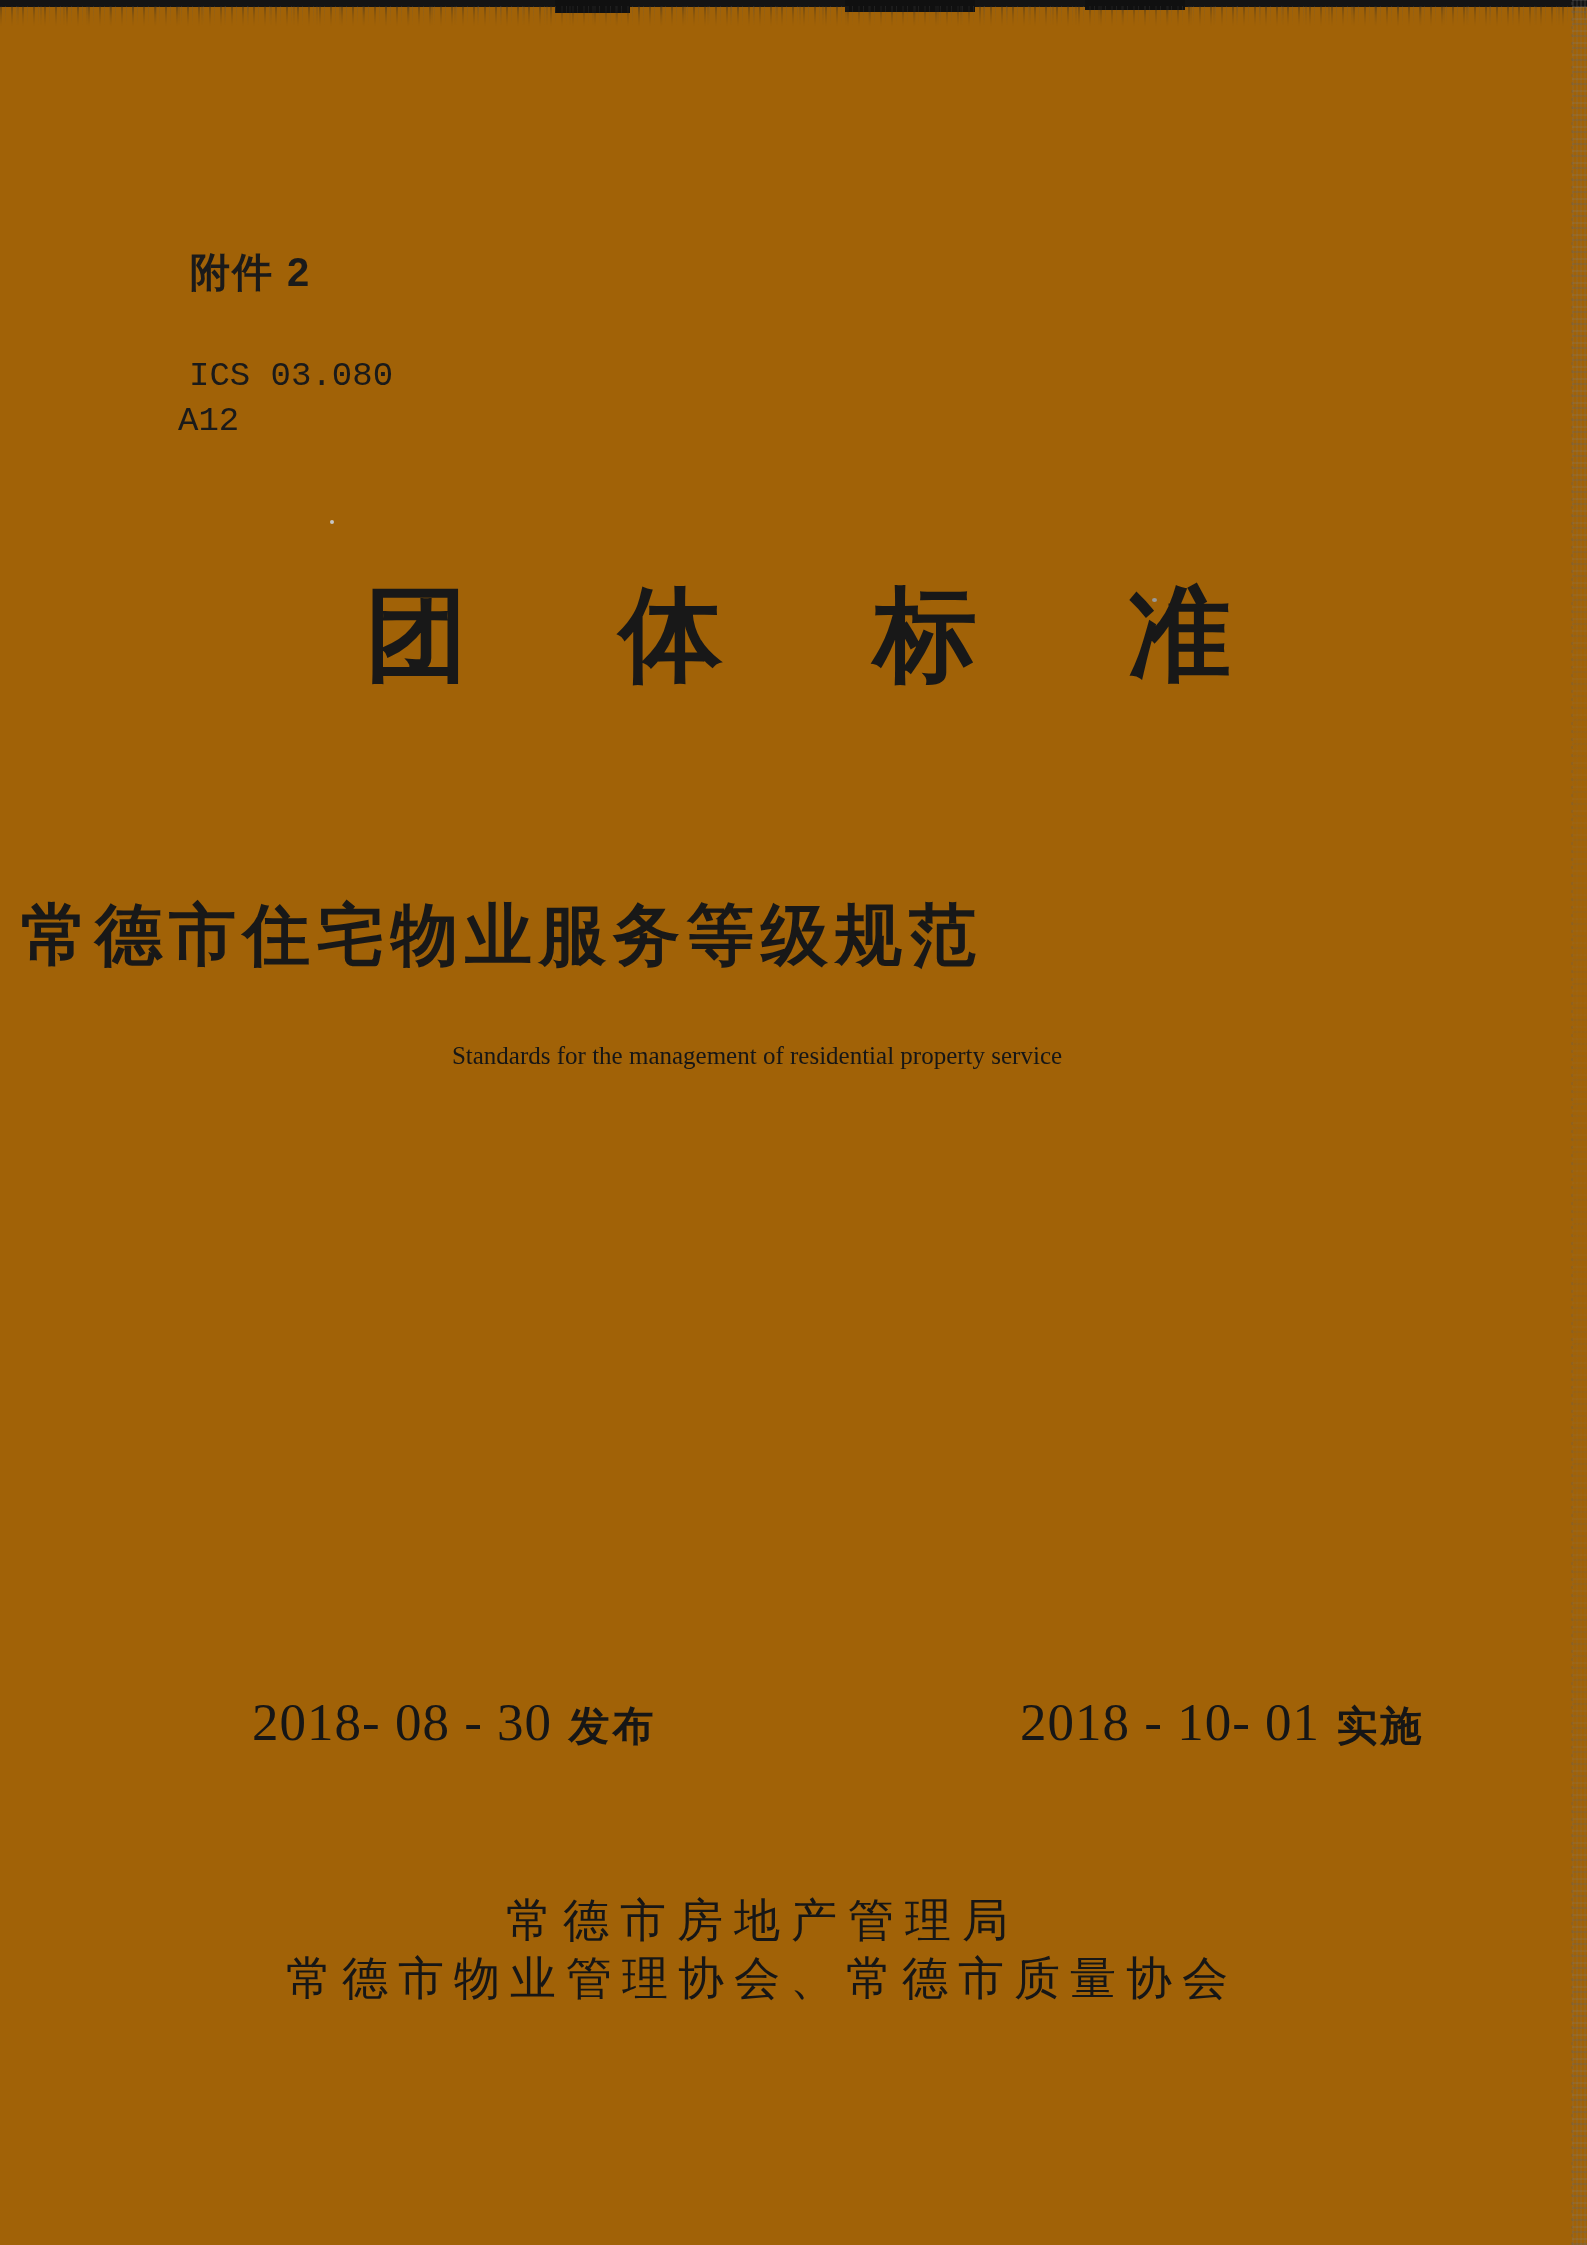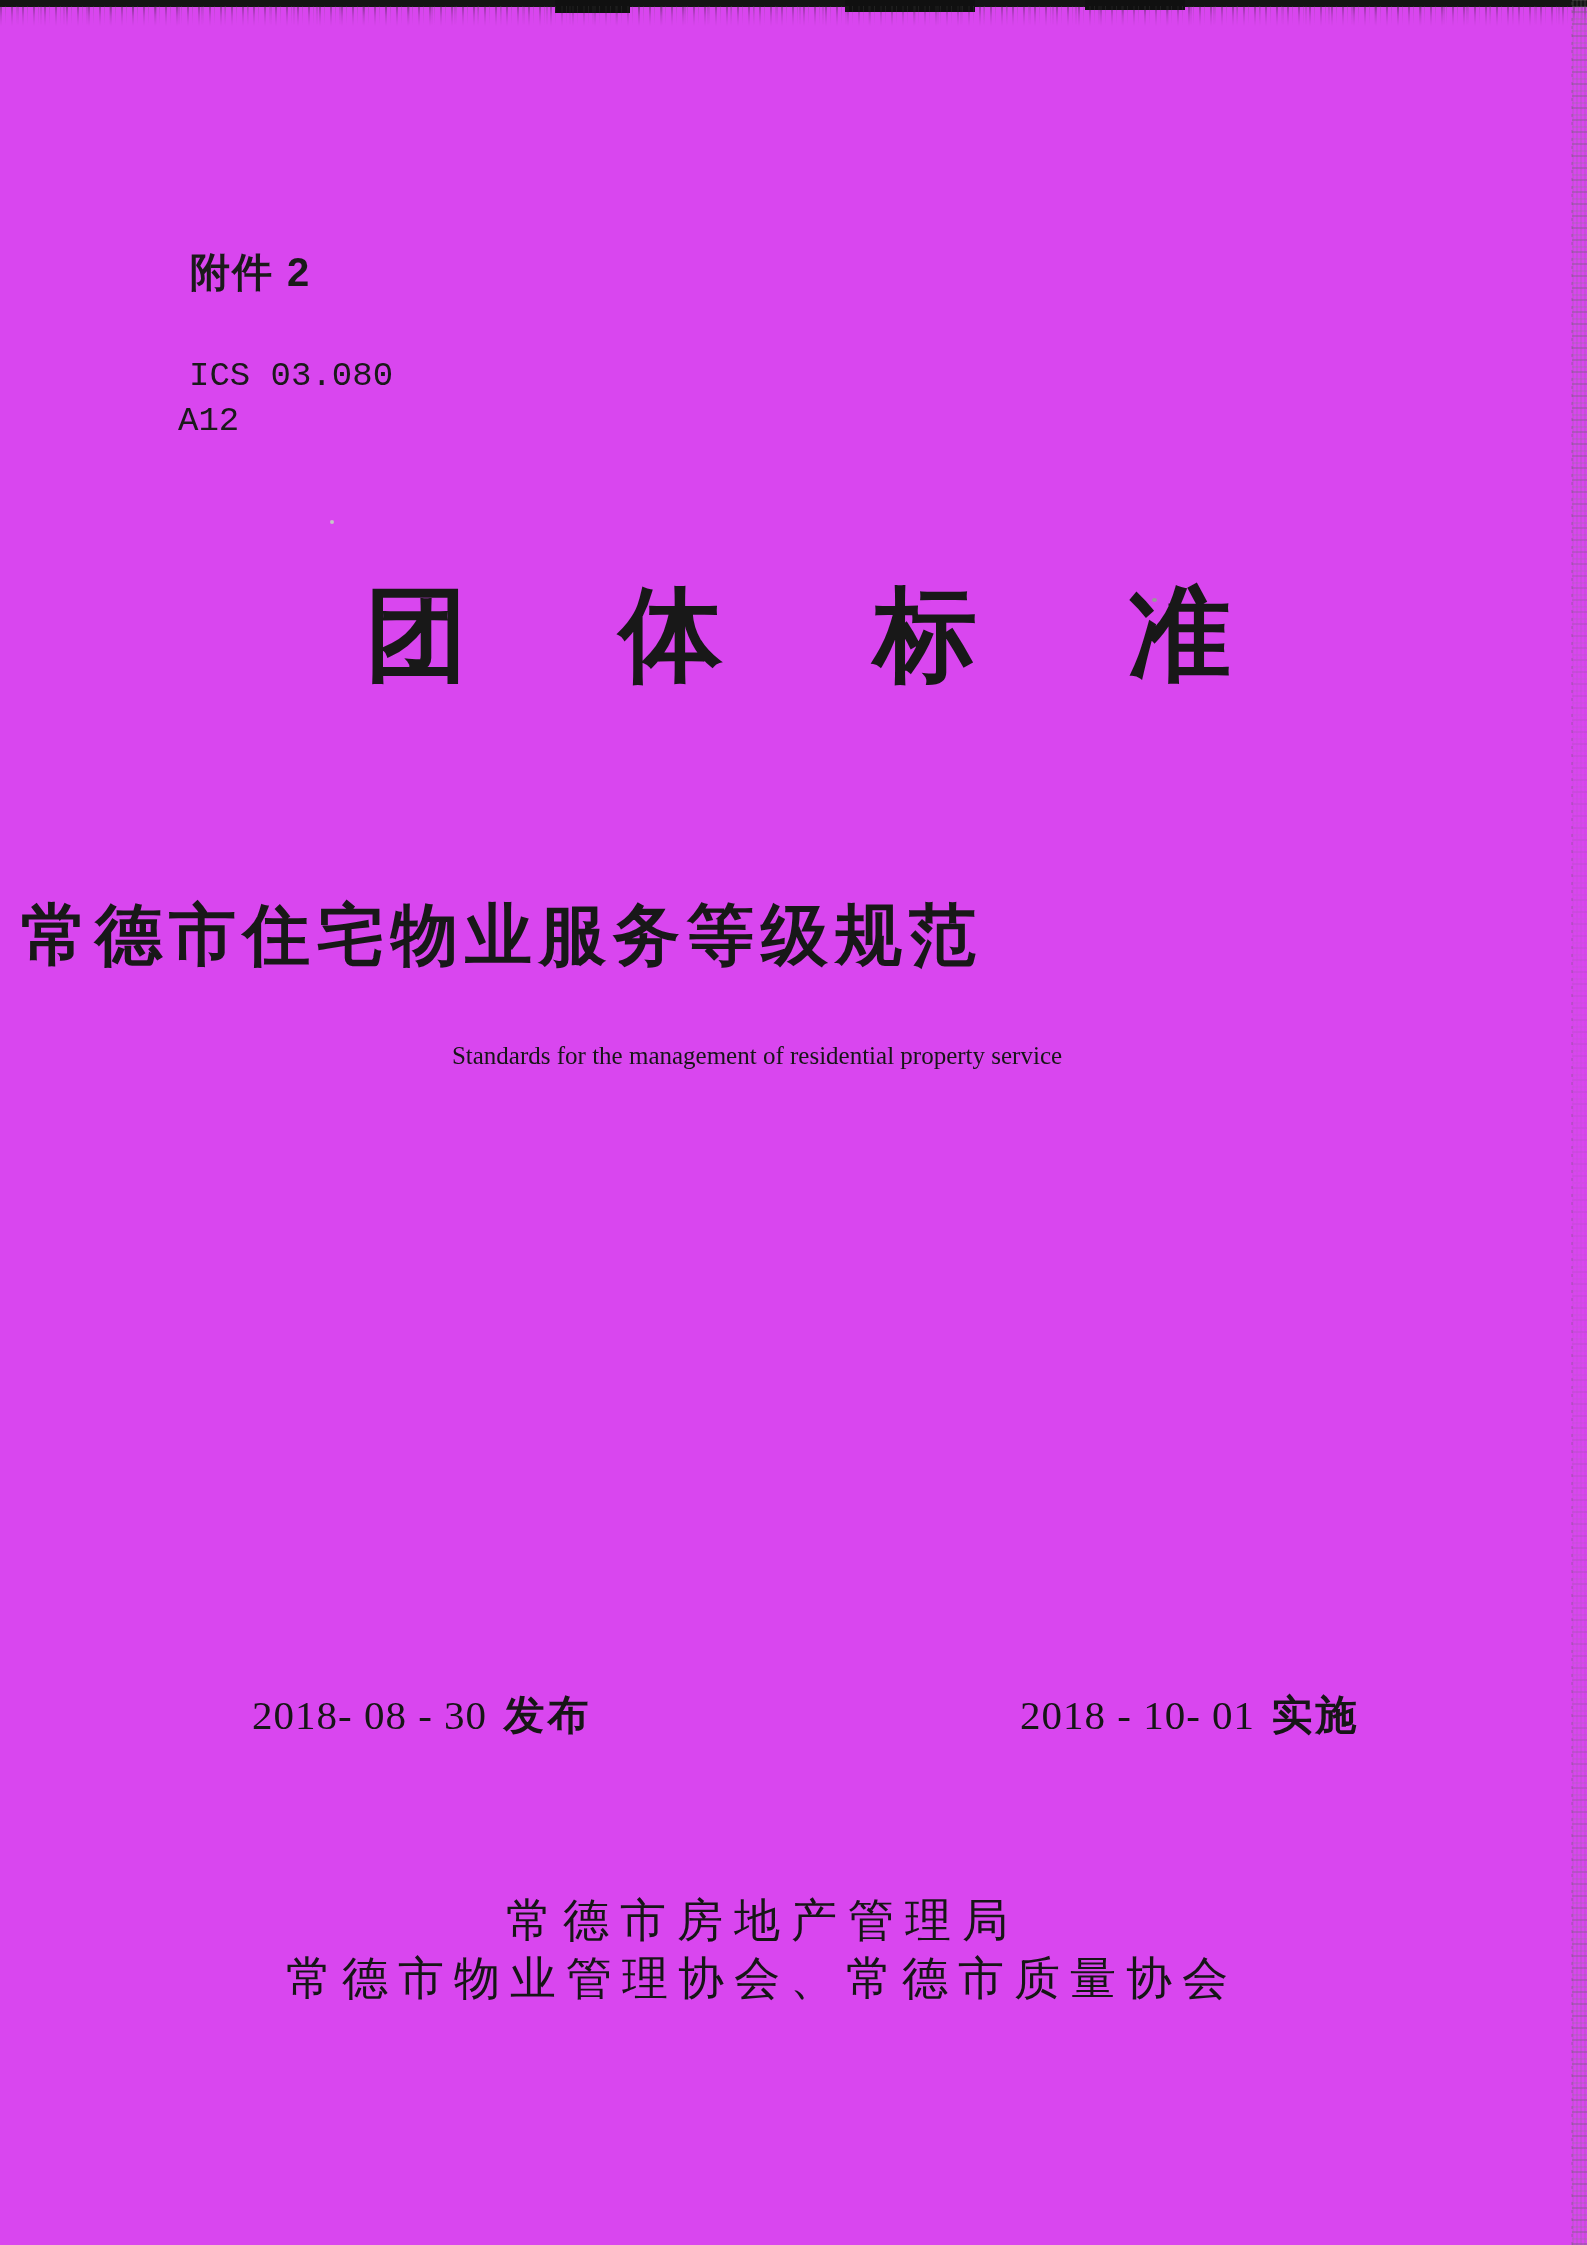--- a/index.html
+++ b/index.html
@@ -9,21 +9,21 @@
   }
   body {
     width: 1587px;
     height: 2245px;
     position: relative;
     font-family: "Liberation Sans", sans-serif;
   }
   .page {
     position: absolute;
     inset: 0;
-    background: #d946ef;
+    background: #a16207;
     overflow: hidden;
     color: #1a1a1a;
   }
 
   
   .top-bar {
     position: absolute; top: 0; left: 0; right: 0; height: 7px;
     background: #141414;
   }
   .top-blob { position: absolute; top: 0; background: #101010; }
@@ -85,21 +85,21 @@
     position: absolute; left: 0; top: 1040px; width: 1514px;
     text-align: center;
     font-family: "Liberation Serif", serif;
     font-size: 25px; line-height: 1.3; color: #161616;
   }
   .date-line { position: absolute; top: 1691px; white-space: nowrap; line-height: 1.2; }
   .date-line.publish   { left: 252px; }
   .date-line.implement { left: 1020px; }
   .date-num {
     font-family: "Liberation Serif", serif;
-    font-size: 41px; letter-spacing: 1px; color: #161616;
+    font-size: 53px; letter-spacing: 1px; color: #161616;
   }
   .date-label {
     font-size: 41px; font-weight: 700; margin-left: 12px; letter-spacing: 3px; color: #161616; margin-top: 33px;
   }
   .issuer {
     position: absolute; left: 0; width: 1514px; text-align: center;
     font-weight: 400; font-size: 46px; line-height: 1.2; color: #161616;
   }
   .issuer.line1 { top: 1893px; letter-spacing: 11px; padding-left: 11px; box-sizing: border-box; }
   .issuer.line2 { top: 1951px; letter-spacing: 10px; padding-left: 10px; box-sizing: border-box; }

